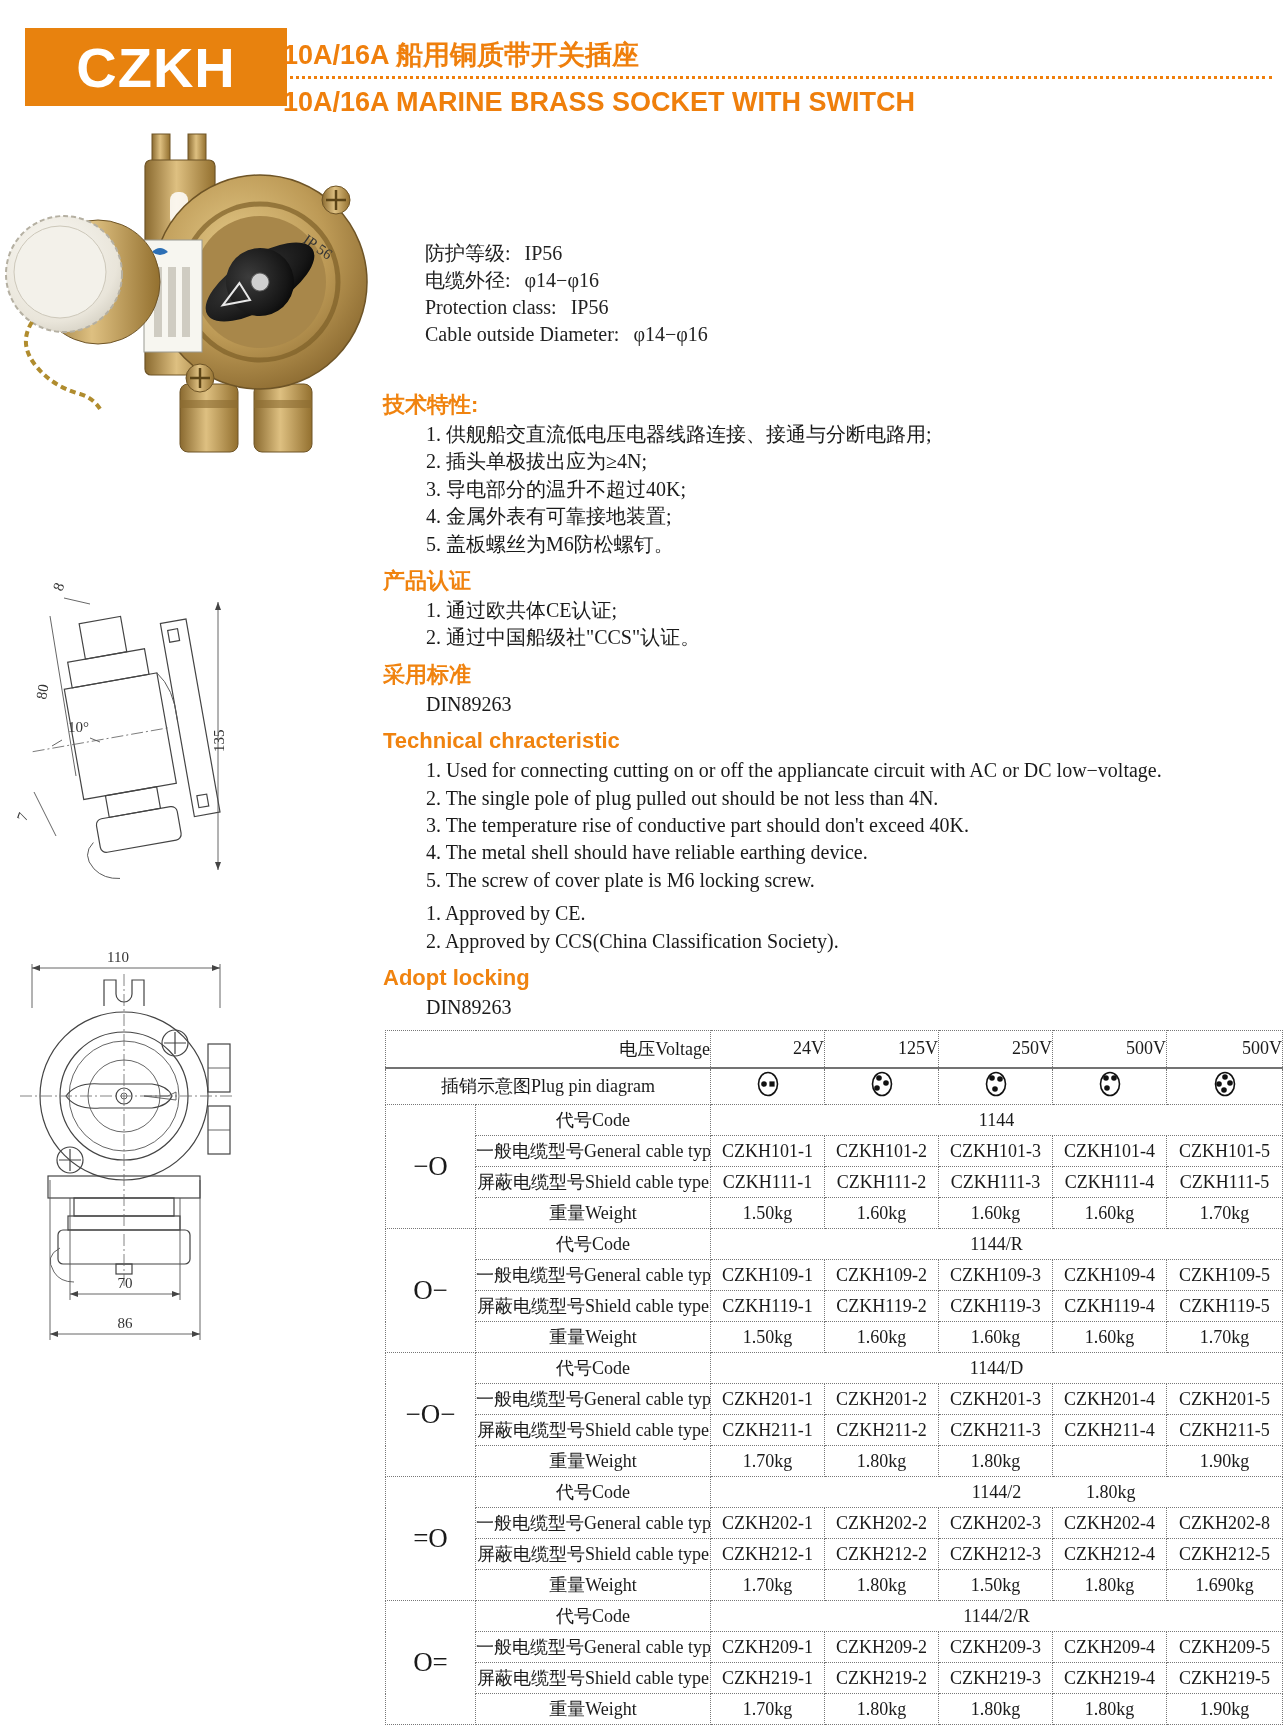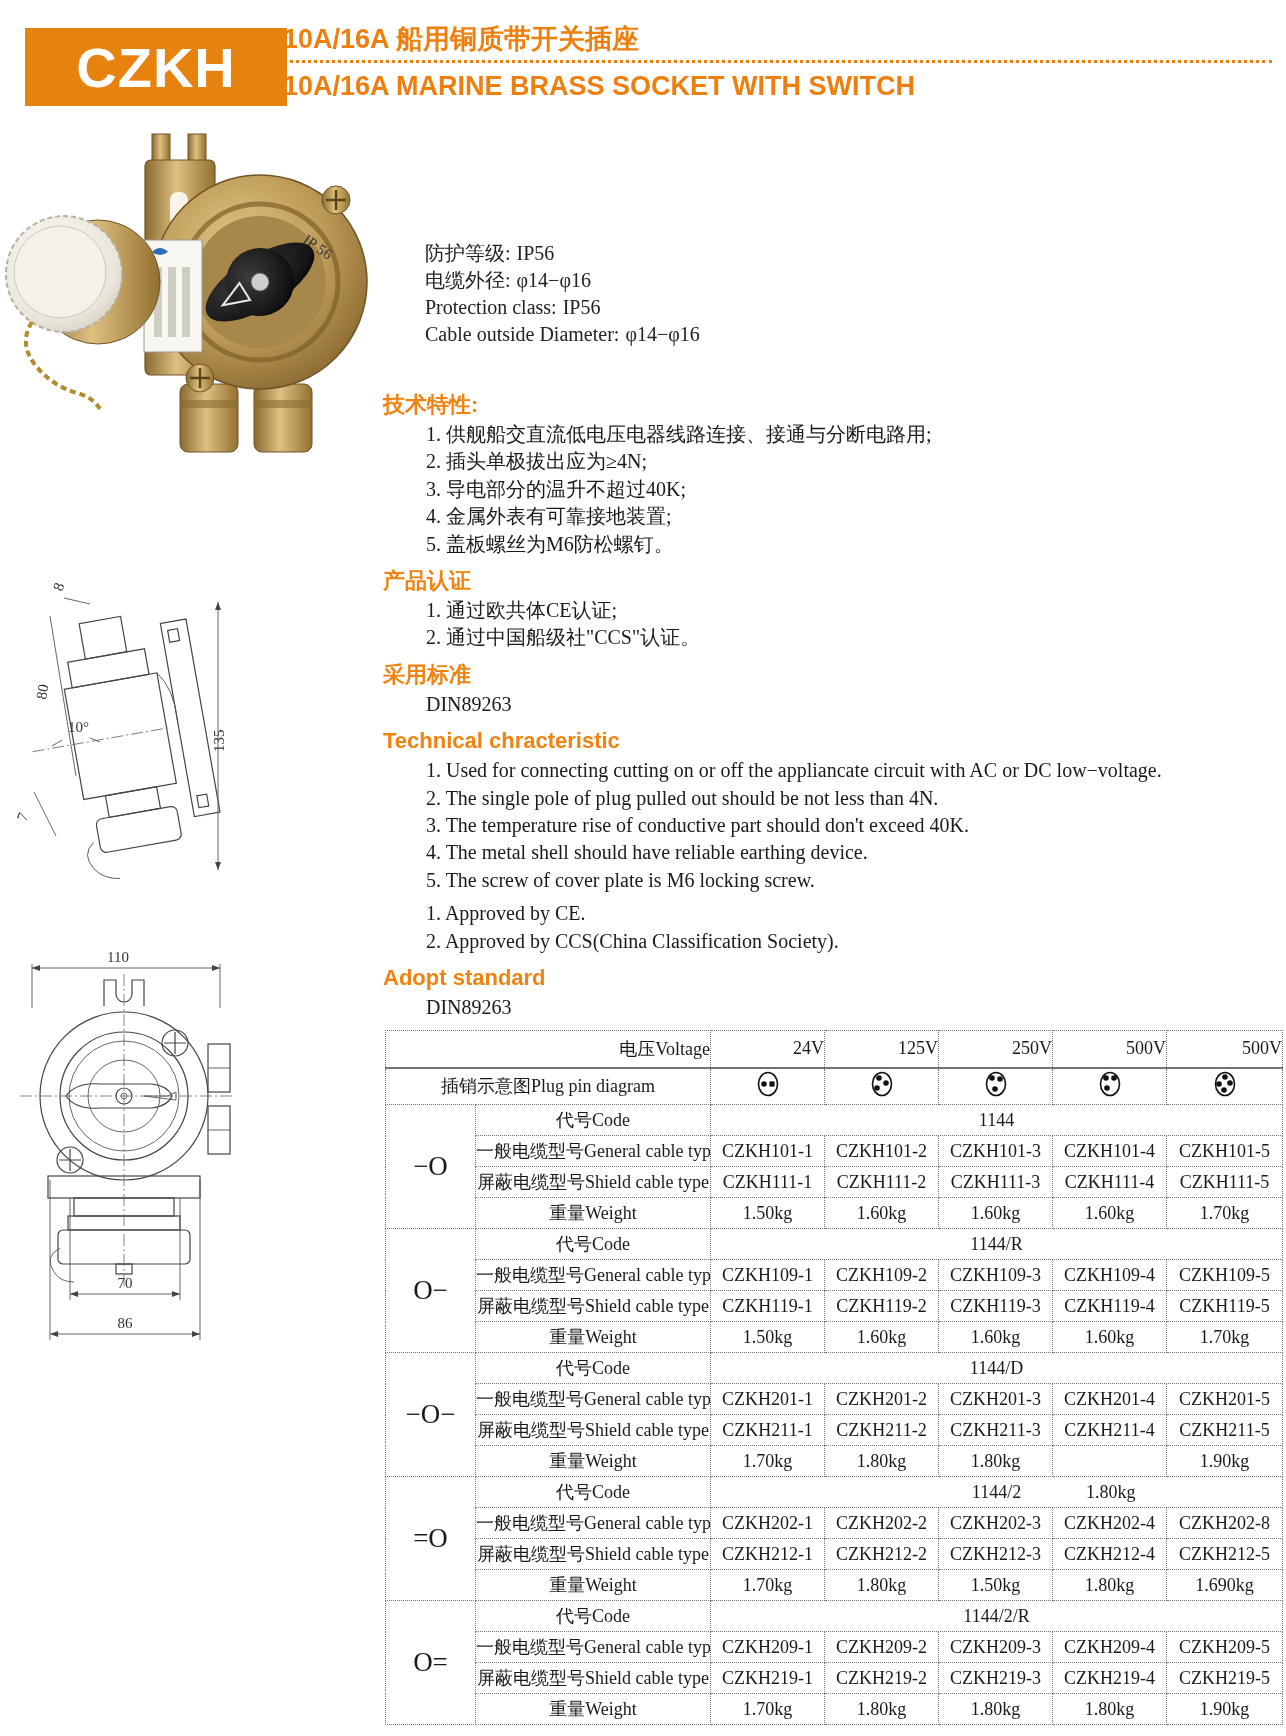--- a/index.html
+++ b/index.html
@@ -7,31 +7,31 @@
   body {
     width:1286px; height:1736px; position:relative; background:#fff;
     font-family:"Liberation Serif", serif; color:#1a1a1a;
   }
   
   .logo-box {
     position:absolute; left:25px; top:28px; width:262px; height:78px;
     background:#E8820E; color:#fff; display:flex; align-items:center; justify-content:center;
     font-family:"Liberation Sans", sans-serif; font-weight:bold; font-size:56px; letter-spacing:1px;
   }
-  .titles { position:absolute; left:283px; top:24px; width:990px; }
+  .titles { position:absolute; left:283px; top:40px; width:990px; }
   .title-zh, .title-en {
     color:#EF7F0C; font-family:"Liberation Sans", sans-serif; font-weight:bold;
     font-size:27px; line-height:30px; white-space:nowrap;
   }
   .dot-rule { border-bottom:3px dotted #EF7F0C; height:3px; margin:6px 0 8px 0; width:989px; }
   
   .photo { position:absolute; left:2px; top:122px; width:395px; height:335px; }
   
   .spec-block { position:absolute; left:425px; top:240px; font-size:20px; line-height:27px; color:#222; }
-  .spec-line .v { margin-left:6px; }
+  .spec-line .v { margin-left:14px; }
   
   .sections { position:absolute; left:383px; top:382px; width:895px; }
   .sections h3 {
     margin:10px 0 3px 0; font-family:"Liberation Sans", sans-serif; font-weight:bold;
     font-size:22px; color:#F0830F; line-height:26px;
   }
   .sections ul { margin:2px 0 6px 0; padding:0 0 0 43px; list-style:none;font-family:Liberation Serif, serif; }
   .sections li { font-size:20px; line-height:27.4px; color:#1a1a1a; }
   
   .drawing-side  { position:absolute; left:12px; top:540px;  width:220px; height:400px; }
@@ -183,21 +183,21 @@
       <li>1. Used for connecting cutting on or off the appliancate circuit with AC or DC low−voltage.</li>
       <li>2. The single pole of plug pulled out should be not less than 4N.</li>
       <li>3. The temperature rise of conductive part should don't exceed 40K.</li>
       <li>4. The metal shell should have reliable earthing device.</li>
       <li>5. The screw of cover plate is M6 locking screw.</li>
     </ul>
     <ul>
       <li>1. Approved by CE.</li>
       <li>2. Approved by CCS(China Classification Society).</li>
     </ul>
-    <h3>Adopt standard</h3>
+    <h3>Adopt locking</h3>
     <ul>
       <li>DIN89263</li>
     </ul>
   </div>
 
 <svg class="drawing-side" viewBox="0 0 220 400">
   <g transform="rotate(-10 110 200)">
     <rect x="88" y="78" width="42" height="36" class="draw-line"></rect>
     <rect x="70" y="114" width="78" height="26" class="draw-line"></rect>
     <rect x="62" y="140" width="94" height="112" class="draw-line"></rect>

